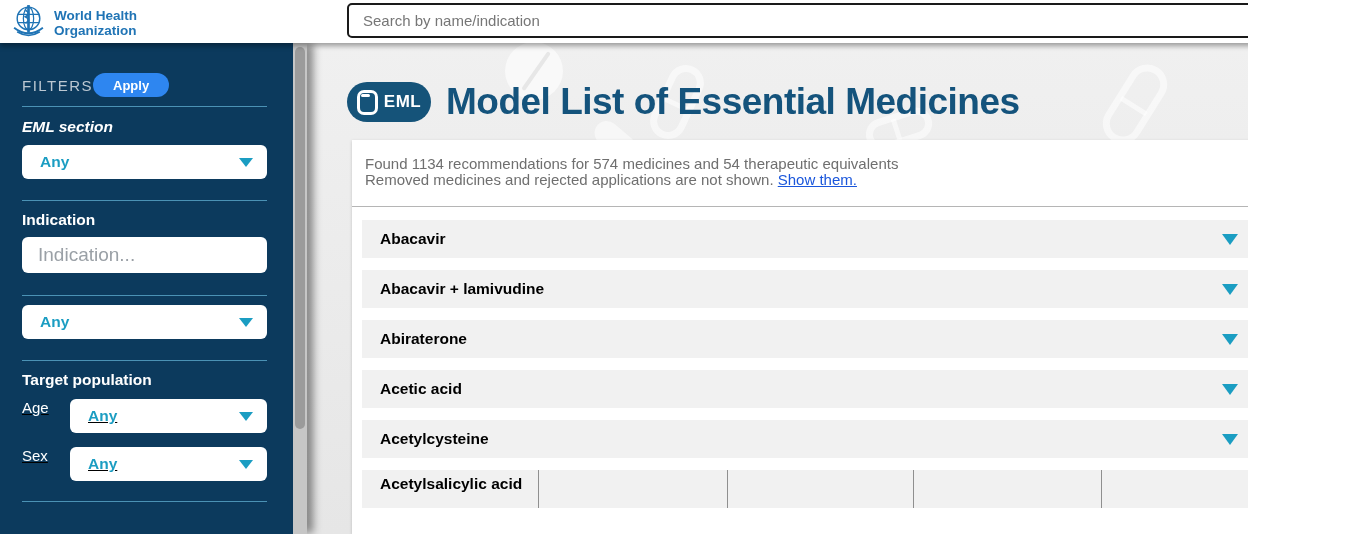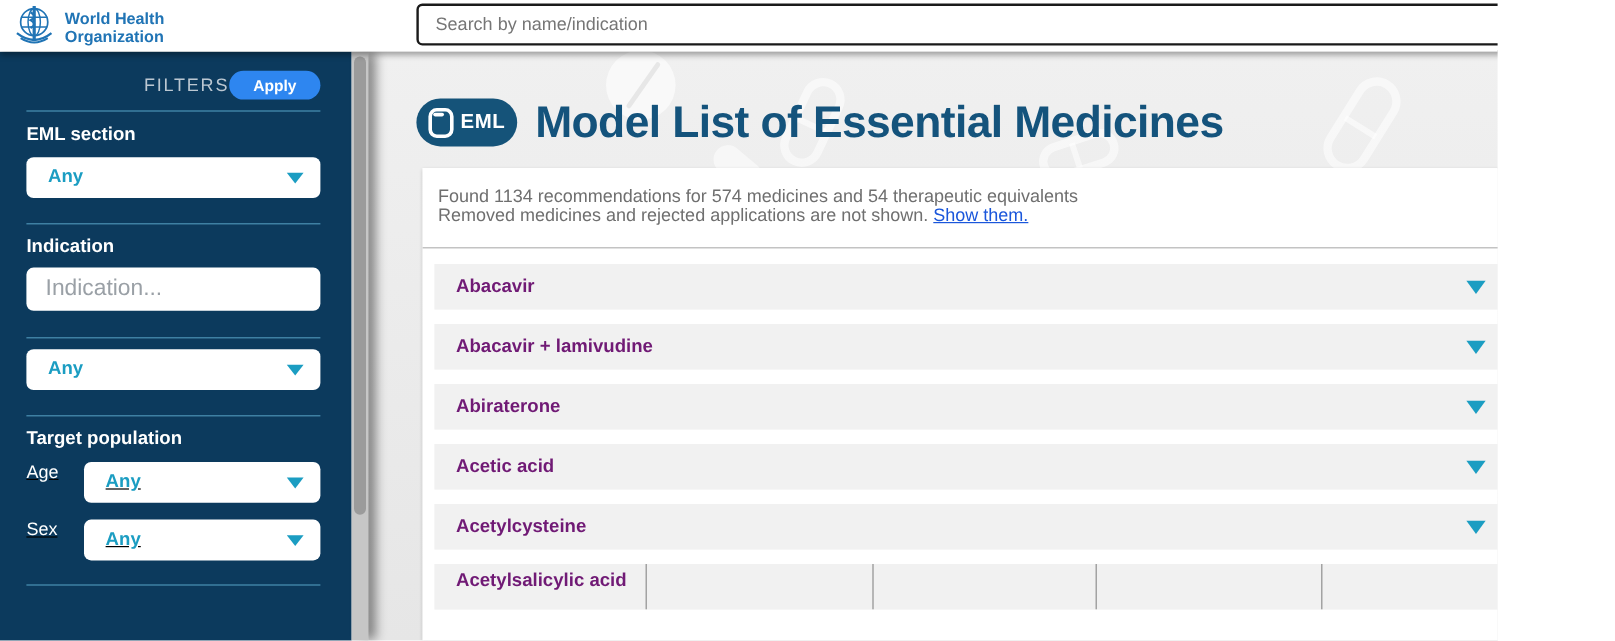--- a/index.html
+++ b/index.html
@@ -14,28 +14,28 @@
   .search-wrap { position:absolute; left:347px; top:3px; width:959px; height:35px; background:#fff;
                  border:2px solid #1a1a1a; border-radius:5px; display:flex; align-items:center; }
   .search-input { flex:1; height:100%; border:none; outline:none; font-size:15px; padding:0 14px;
                   color:#333; background:transparent; font-family:"Liberation Sans", sans-serif; }
   .search-input::placeholder { color:#767676; }
   .search-icon { margin-right:11px; display:flex; }
 
   
   .sidebar { position:absolute; left:0; top:43px; width:293px; height:491px; background:#0c3a5d;
              z-index:5; padding:0 26px 0 22px; }
-  .filters-head { display:flex; justify-content:flex-end; align-items:center; margin-top:16px; }
+  .filters-head { display:flex; justify-content:flex-start; align-items:center; margin-top:30px; }
   .filters-title { color:#bcc8d2; font-size:15px; letter-spacing:1.5px; }
   .apply-btn { width:76px; height:24px; border:none; border-radius:13px; background:#2e86f0; color:#fff;
                font-weight:bold; font-size:13px; cursor:pointer; font-family:"Liberation Sans", sans-serif; }
   .sb-div { border-top:1px solid #4b92b5; }
   .d1 { margin-top:9px; } .d2 { margin-top:21px; } .d3 { margin-top:22px; } .d4 { margin-top:21px; } .d5 { margin-top:20px; }
   .sb-label { color:#fff; font-weight:bold; font-size:15.5px; }
-  .l1 { margin-top:11px; } .l2 { margin-top:10px; } .l3 { margin-top:12px; } .l4 { margin-top:10px; }
+  .l1 { margin-top:11px;font-style:italic; } .l2 { margin-top:10px; } .l3 { margin-top:12px; } .l4 { margin-top:10px; }
   .sb-select { height:34px; background:#fff; border-radius:6px; margin-top:9px; display:flex;
                align-items:center; padding:0 14px 0 18px; cursor:pointer; }
   .sb-select-value { color:#1b9dc2; font-weight:bold; font-size:15.5px; }
   .caret-sm { width:0; height:0; border-left:7px solid transparent; border-right:7px solid transparent;
               border-top:9px solid #1b9dc2; margin-left:auto; }
   .sb-input { width:100%; height:36px; border:none; outline:none; border-radius:6px; margin-top:8px;
               padding:0 16px; font-size:19px; color:#333; font-family:"Liberation Sans", sans-serif; }
   .sb-input::placeholder { color:#9aa0a6; }
   .pop-row { display:flex; align-items:flex-start; margin-top:10px;text-decoration:underline; }
   .pop-row.sex { margin-top:14px; }
@@ -78,21 +78,21 @@
 
   
   .card { position:absolute; left:45px; top:97px; width:934px; height:394px; background:#fff;
           box-shadow:0 1px 3px rgba(0,0,0,0.18); overflow:hidden; z-index:2; }
   .summary { padding:16px 12px 0 13px; color:#6f6f6f; font-size:15px; line-height:16px; }
   .show-link { color:#1a56db; text-decoration:underline; cursor:pointer; }
   .card-divider { border-top:1px solid #b5b5b5; margin-top:18px; }
   .rows { margin-top:13px; padding:0 22px 0 10px; }
   .med-row { height:38px; background:#f1f1f1; margin-bottom:12px; display:flex; align-items:center;
              padding:0 26px 0 18px; cursor:pointer; }
-  .med-name { color:#701a75; font-weight:bold; font-size:15.5px; }
+  .med-name { color:#000000; font-weight:bold; font-size:15.5px; }
   .caret-lg { width:0; height:0; border-left:8px solid transparent; border-right:8px solid transparent;
               border-top:11px solid #1b9dc2; margin-left:auto; }
   .partial-row { position:relative; height:38px; background:#f1f1f1; display:flex; align-items:flex-start;
                  padding:5px 26px 0 18px; overflow:hidden; }
   .col-line { position:absolute; top:0; bottom:0; width:1px; background:#8f8f8f; }
 
   
   .list-thumb { position:absolute; left:964px; top:177px; width:10px; height:80px;
                 background:#a6a6a6; border-radius:5px; z-index:10; }
 </style>

